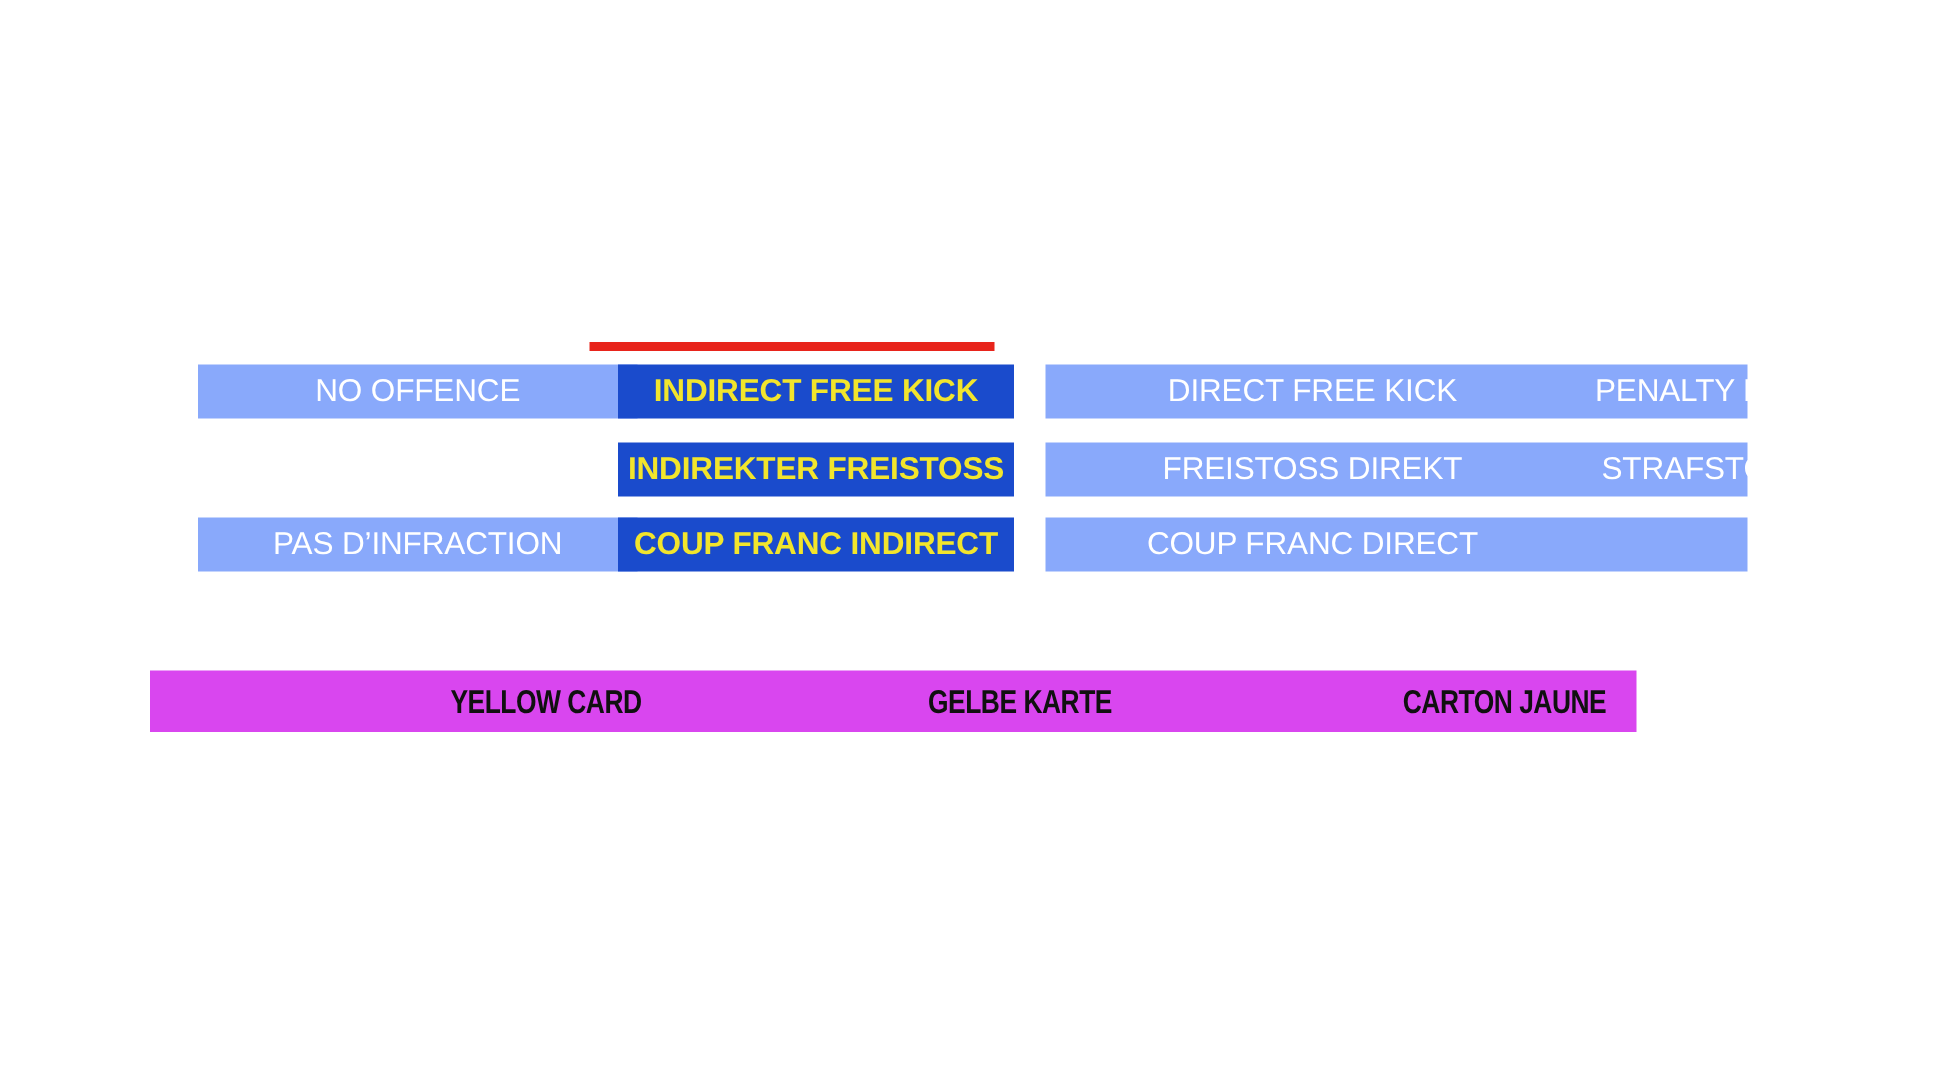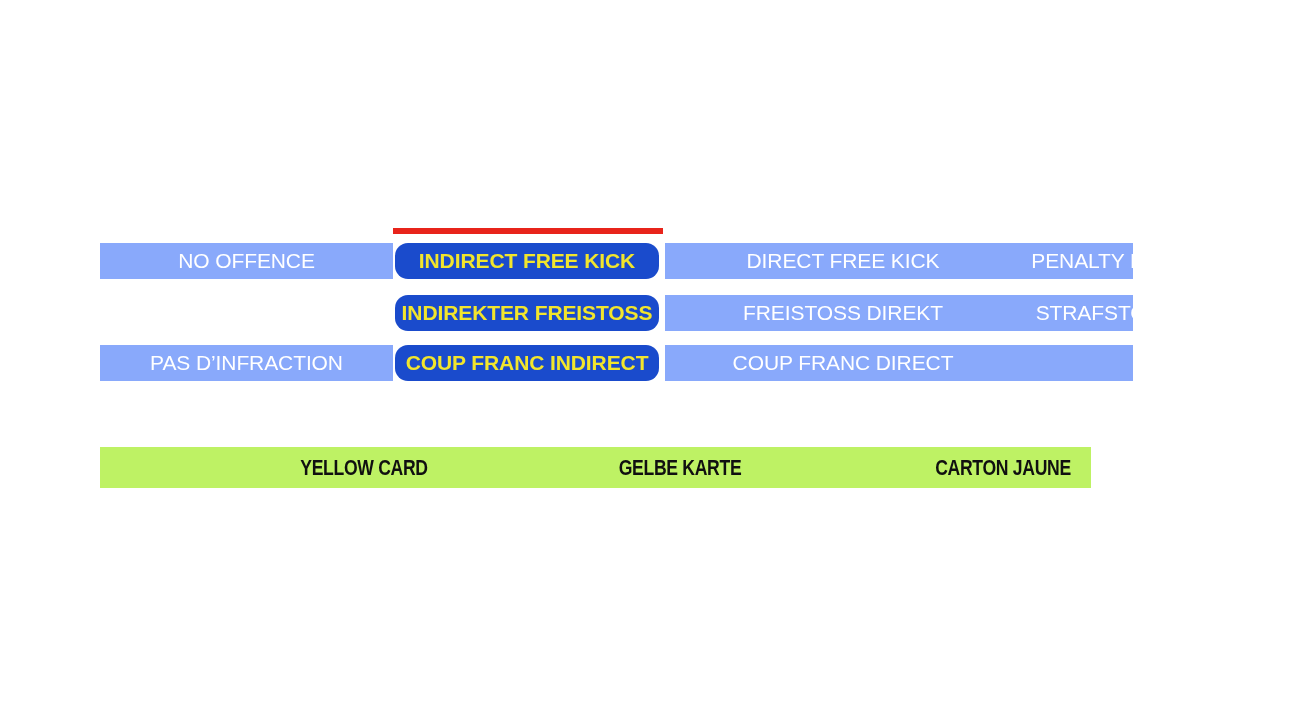--- a/index.html
+++ b/index.html
@@ -44,42 +44,42 @@
   .matrix-row.r2 { top: 117px; } 
 
   .cell {
     position: absolute;
     top: 0;
     height: 36px;
     line-height: 36px;
     box-sizing: border-box;
     white-space: nowrap;
     letter-spacing: -0.1px;
+    margin-left: 32px;
   }
 
   
   .cell.left {
     left: 0px;
     width: 293px;
     background: #89A9FB;
     color: #ffffff;
     text-align: center;
     font-size: 21px;
   }
 
   
   .cell.highlight {
-    left: 295px;
+    left: 280px;
     width: 264px;
     background: #1A4BCC;
     color: #F2E52C;
     text-align: center;
     font-size: 21px;
     font-weight: 600;
-    border-radius: 13px;
   }
 
   
   .cell.right {
     left: 565px;
     width: 468px;
     background: #89A9FB;
     color: #ffffff;
     font-size: 21px;
   }
@@ -94,21 +94,21 @@
   .cell.right .seg.s1 { left: 28px;  width: 300px; }   
   .cell.right .seg.s2 { left: 350px; width: 180px; }   
 
   
   #yellow-card-banner {
     position: absolute;
     left: 100px;
     top: 447px;
     width: 991px;
     height: 41px;
-    background: #bef264;
+    background: #d946ef;
     color: #101010;
     font-size: 22px;
     font-weight: 700;
     letter-spacing: -0.4px;
   }
   #yellow-card-banner .seg {
     position: absolute;
     top: 0;
     height: 41px;
     line-height: 41px;

